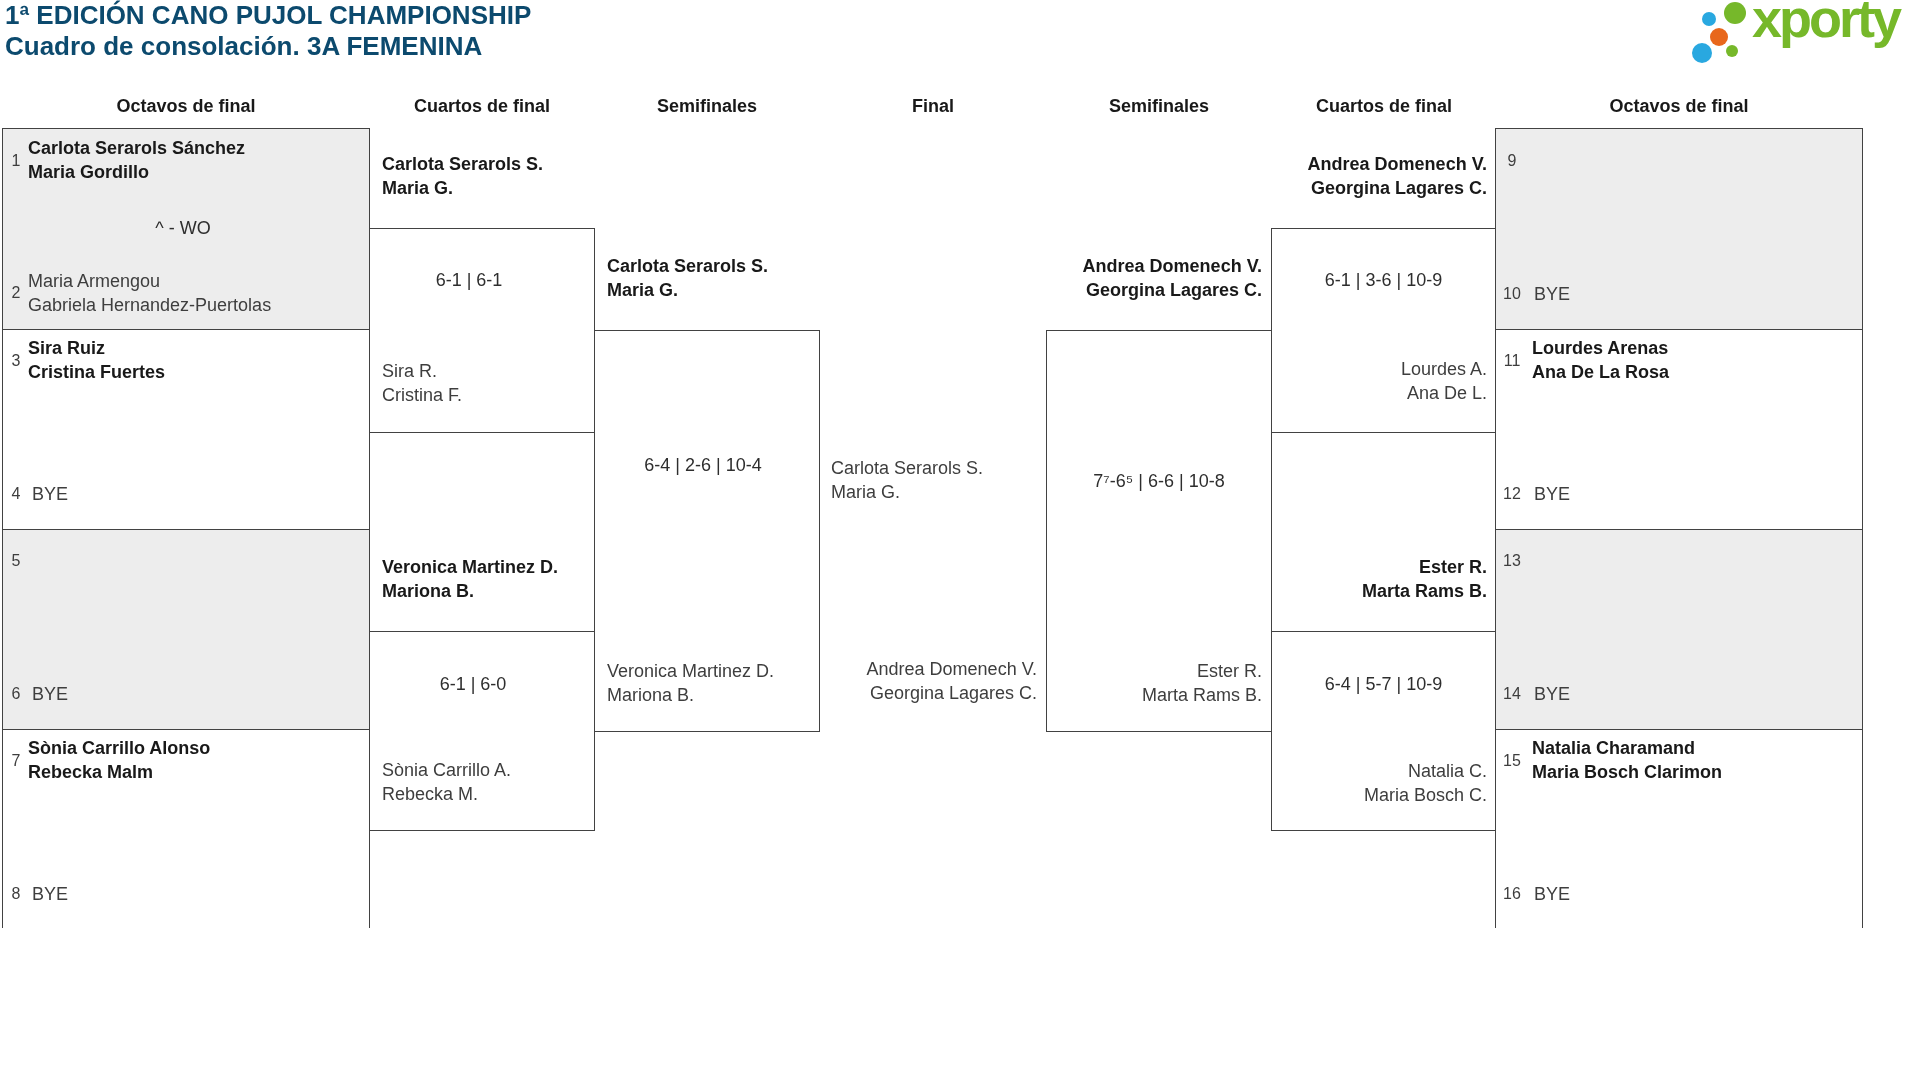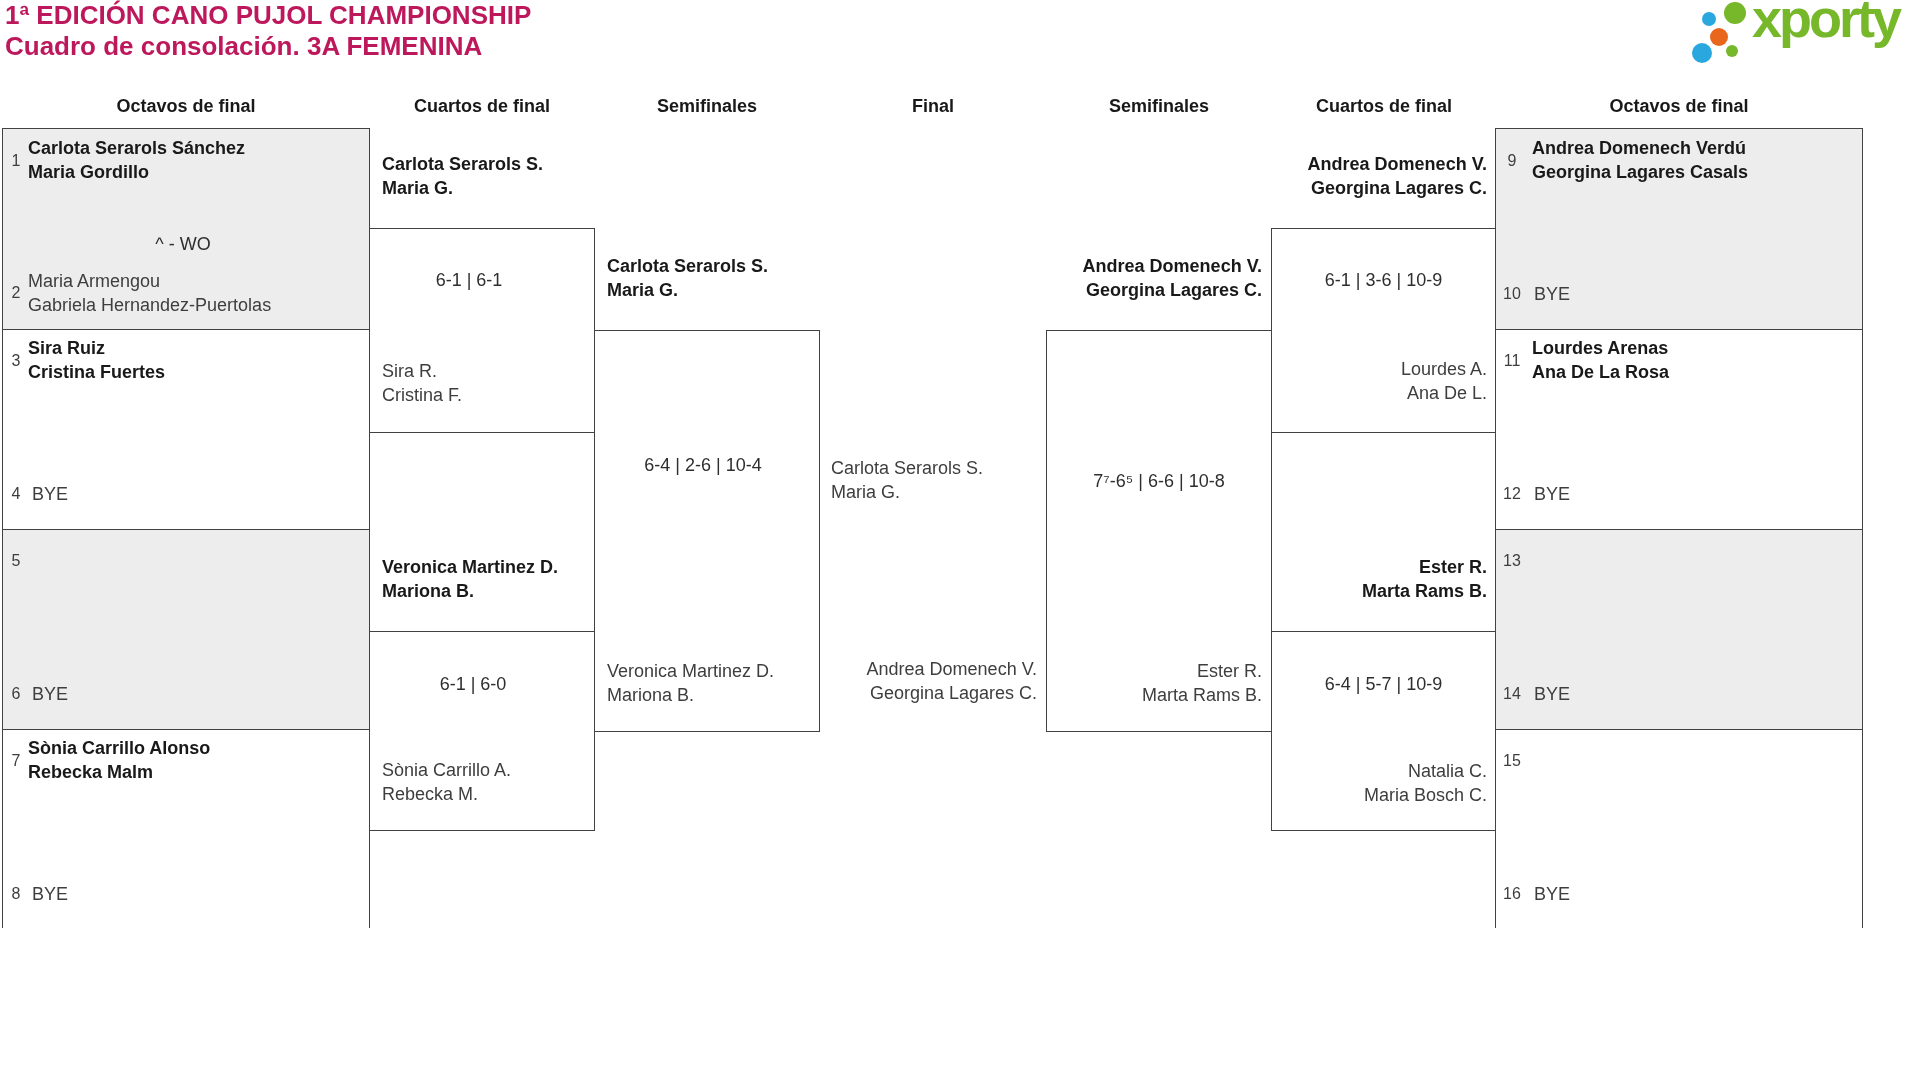--- a/index.html
+++ b/index.html
@@ -1,19 +1,19 @@
 <!DOCTYPE html>
 <html><head>
 <meta charset="utf-8">
 <style>
   html,body{margin:0;padding:0;background:#fff;}
   #stage{position:relative;width:1920px;height:1067px;background:#fff;overflow:hidden;
          font-family:"Liberation Sans","DejaVu Sans",sans-serif;}
   *{box-sizing:border-box;}
-  .title{position:absolute;left:5px;font-size:26px;font-weight:700;color:#be185d;line-height:28px;white-space:nowrap;}
+  .title{position:absolute;left:5px;font-size:26px;font-weight:700;color:#0c4a6e;line-height:28px;white-space:nowrap;}
   .rlabel{position:absolute;top:96px;transform:translateX(-50%);font-size:18px;font-weight:600;color:#191919;white-space:nowrap;}
   .colbox{position:absolute;border:1px solid #424242;}
   .row{height:200px;border-top:1px solid #424242;}
   .row:first-child{border-top:none;}
   .gray{background:#ededed;}
   .white{background:#ffffff;}
   .mbox{position:absolute;border:1px solid #424242;background:transparent;}
   .name{position:absolute;font-size:18px;line-height:24px;color:#3e3e3e;white-space:nowrap;}
   .name .l{display:block;}
   .b{font-weight:700;color:#191919;}
@@ -68,21 +68,21 @@
   <div class="mbox" style="left:594px;top:330px;width:226px;height:402px;"></div>
   <div class="mbox" style="left:1046px;top:330px;width:226px;height:402px;"></div>
   <div class="mbox" style="left:1271px;top:228px;width:225px;height:205px;"></div>
   <div class="mbox" style="left:1271px;top:631px;width:225px;height:200px;"></div>
 
   <div class="seed" style="left:5px;top:149px">1</div>
   <div class="name b" style="left:28px;top:136px">
     <span class="l">Carlota Serarols Sánchez</span>
     <span class="l">Maria Gordillo</span>
   </div>
-  <div class="score" style="left:2px;top:232px;width:362px">^ - WO</div>
+  <div class="score" style="left:2px;top:216px;width:362px">^ - WO</div>
   <div class="seed" style="left:5px;top:281px">2</div>
   <div class="name" style="left:28px;top:269px">
     <span class="l">Maria Armengou</span>
     <span class="l">Gabriela Hernandez-Puertolas</span>
   </div>
 
   <div class="seed" style="left:5px;top:349px">3</div>
   <div class="name b" style="left:28px;top:336px">
     <span class="l">Sira Ruiz</span>
     <span class="l">Cristina Fuertes</span>
@@ -96,40 +96,40 @@
 
   <div class="seed" style="left:5px;top:749px">7</div>
   <div class="name b" style="left:28px;top:736px">
     <span class="l">Sònia Carrillo Alonso</span>
     <span class="l">Rebecka Malm</span>
   </div>
   <div class="seed" style="left:5px;top:882px">8</div>
   <div class="name" style="left:32px;top:882px">BYE</div>
 
   <div class="seed seedr" style="left:1499px;top:149px">9</div>
-  <div class="name b" style="left:1532px;top:136px">
-    <span class="l">Andrea Domenech Verdú</span>
-    <span class="l">Georgina Lagares Casals</span>
-  </div>
   <div class="seed seedr" style="left:1499px;top:282px">10</div>
   <div class="name" style="left:1534px;top:282px">BYE</div>
 
   <div class="seed seedr" style="left:1499px;top:349px">11</div>
   <div class="name b" style="left:1532px;top:336px">
     <span class="l">Lourdes Arenas</span>
     <span class="l">Ana De La Rosa</span>
   </div>
   <div class="seed seedr" style="left:1499px;top:482px">12</div>
   <div class="name" style="left:1534px;top:482px">BYE</div>
 
   <div class="seed seedr" style="left:1499px;top:549px">13</div>
   <div class="seed seedr" style="left:1499px;top:682px">14</div>
   <div class="name" style="left:1534px;top:682px">BYE</div>
 
   <div class="seed seedr" style="left:1499px;top:749px">15</div>
+  <div class="name b" style="left:1532px;top:736px">
+    <span class="l">Natalia Charamand</span>
+    <span class="l">Maria Bosch Clarimon</span>
+  </div>
   <div class="seed seedr" style="left:1499px;top:882px">16</div>
   <div class="name" style="left:1534px;top:882px">BYE</div>
 
   <div class="name b" style="left:382px;top:152px">
     <span class="l">Carlota Serarols S.</span>
     <span class="l">Maria G.</span>
   </div>
   <div class="score" style="left:369px;top:268px;width:200px">6-1 | 6-1</div>
   <div class="name" style="left:382px;top:359px">
     <span class="l">Sira R.</span>

